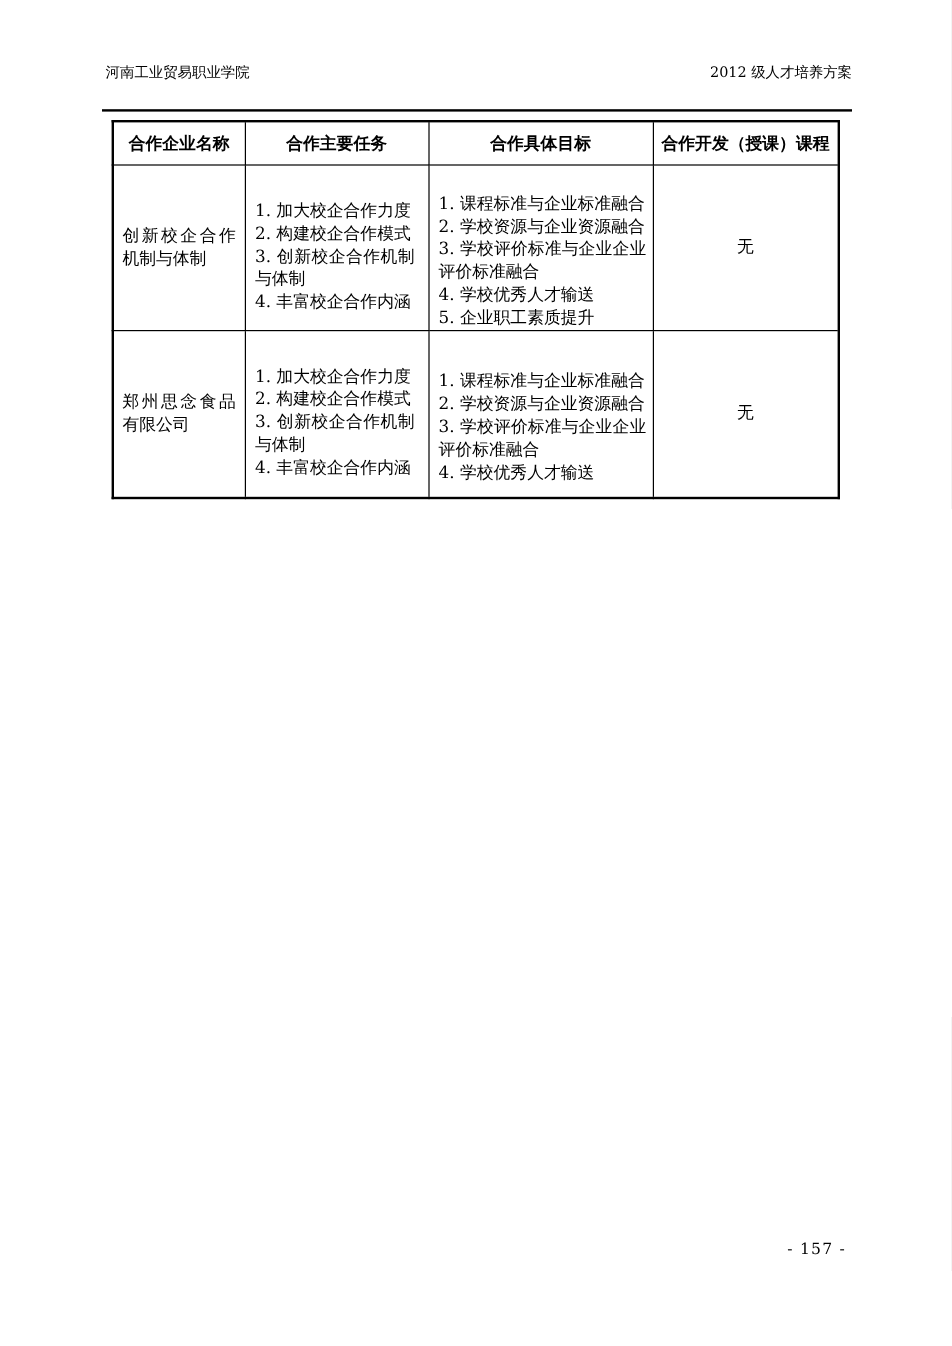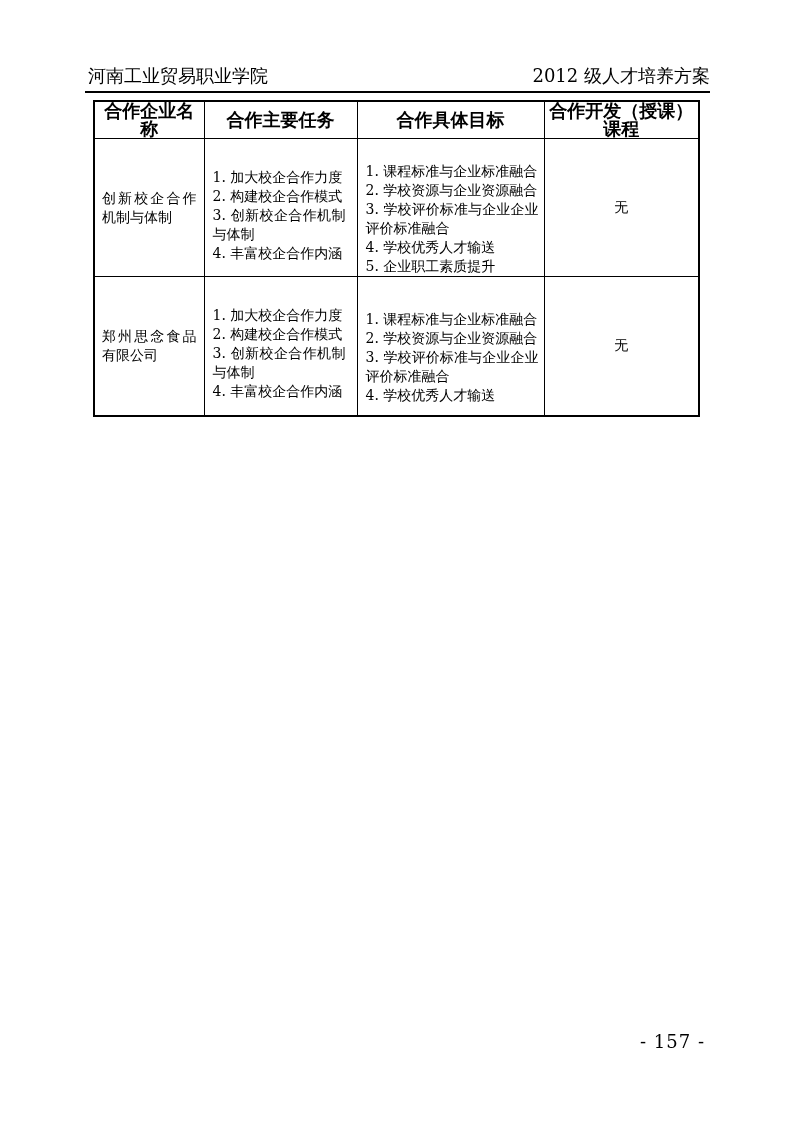--- a/index.html
+++ b/index.html
@@ -7,25 +7,25 @@
     position:relative;
     width:793px; height:1122px;
     margin:0 auto;
     background:#ffffff;
     font-family:"DejaVu Serif", serif;
     color:#000;
     overflow:hidden;
   }
   .page-header {
     position:absolute;
-    left:88px; right:83px; top:68px;
+    left:88px; right:83px; top:52px;
     display:flex;
     justify-content:space-between;
     align-items:baseline;
-    font-size:18px;
+    font-size:12px;
     line-height:16px;
     white-space:nowrap;
   }
   .header-rule {
     position:absolute;
     left:85px; top:91px;
     width:625px; height:2px;
     background:#000;
   }
   table.coop-table {
@@ -35,21 +35,21 @@
     border-collapse:collapse;
     table-layout:fixed;
     border:2px solid #000;
   }
   .coop-table th, .coop-table td {
     border:1px solid #000;
     vertical-align:middle;
     padding:0;
   }
   .coop-table th {
-    font-size:18px;
+    font-size:14px;
     font-weight:bold;
     text-align:center;
     height:35px;
     line-height:18px;
     padding:0 2px;
   }
   .cell-text {
     font-size:14px;
     line-height:19px;
     text-align:justify;
@@ -62,21 +62,21 @@
     text-align:center;
   }
   td.courses-cell .cell-text {
     text-align:center;
     white-space:normal;
   }
   .page-number {
     position:absolute;
     top:1034px;
     right:88px;
-    font-size:18px;
+    font-size:13px;
     line-height:16px;
     letter-spacing:1px;
     white-space:nowrap;
   }
 </style>
 </head>
 <body>
 
 <div class="page">
 

